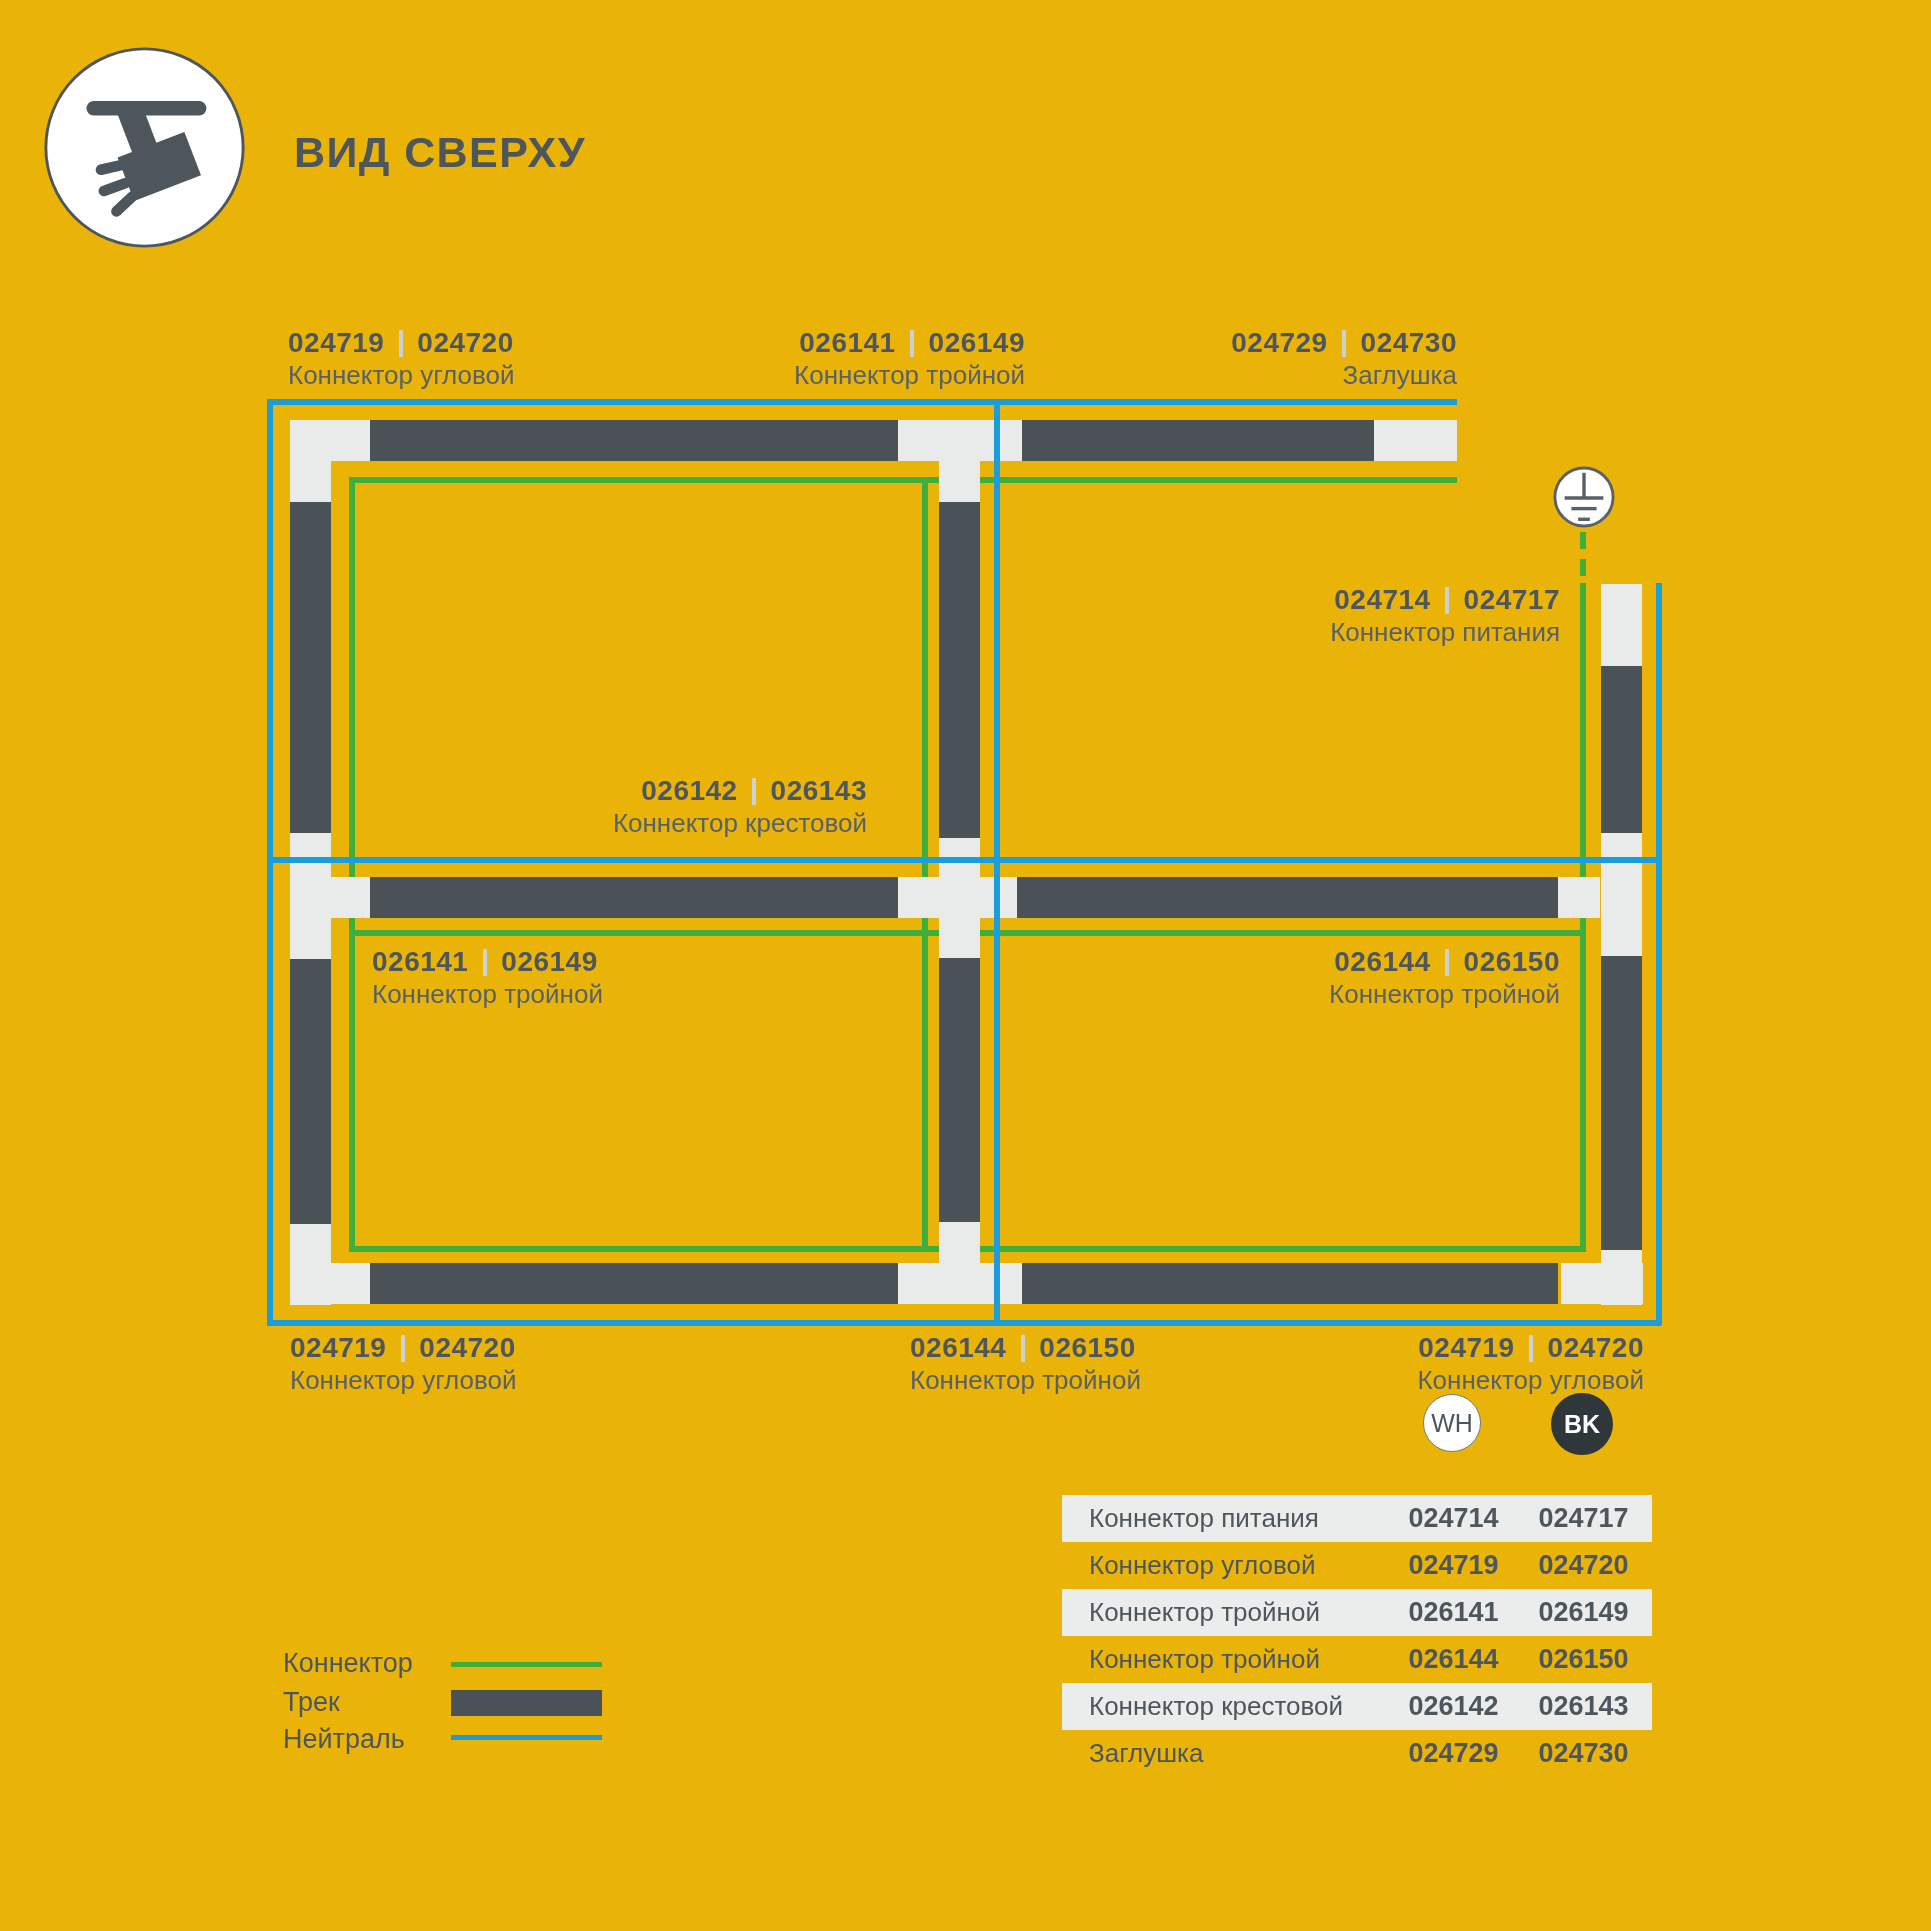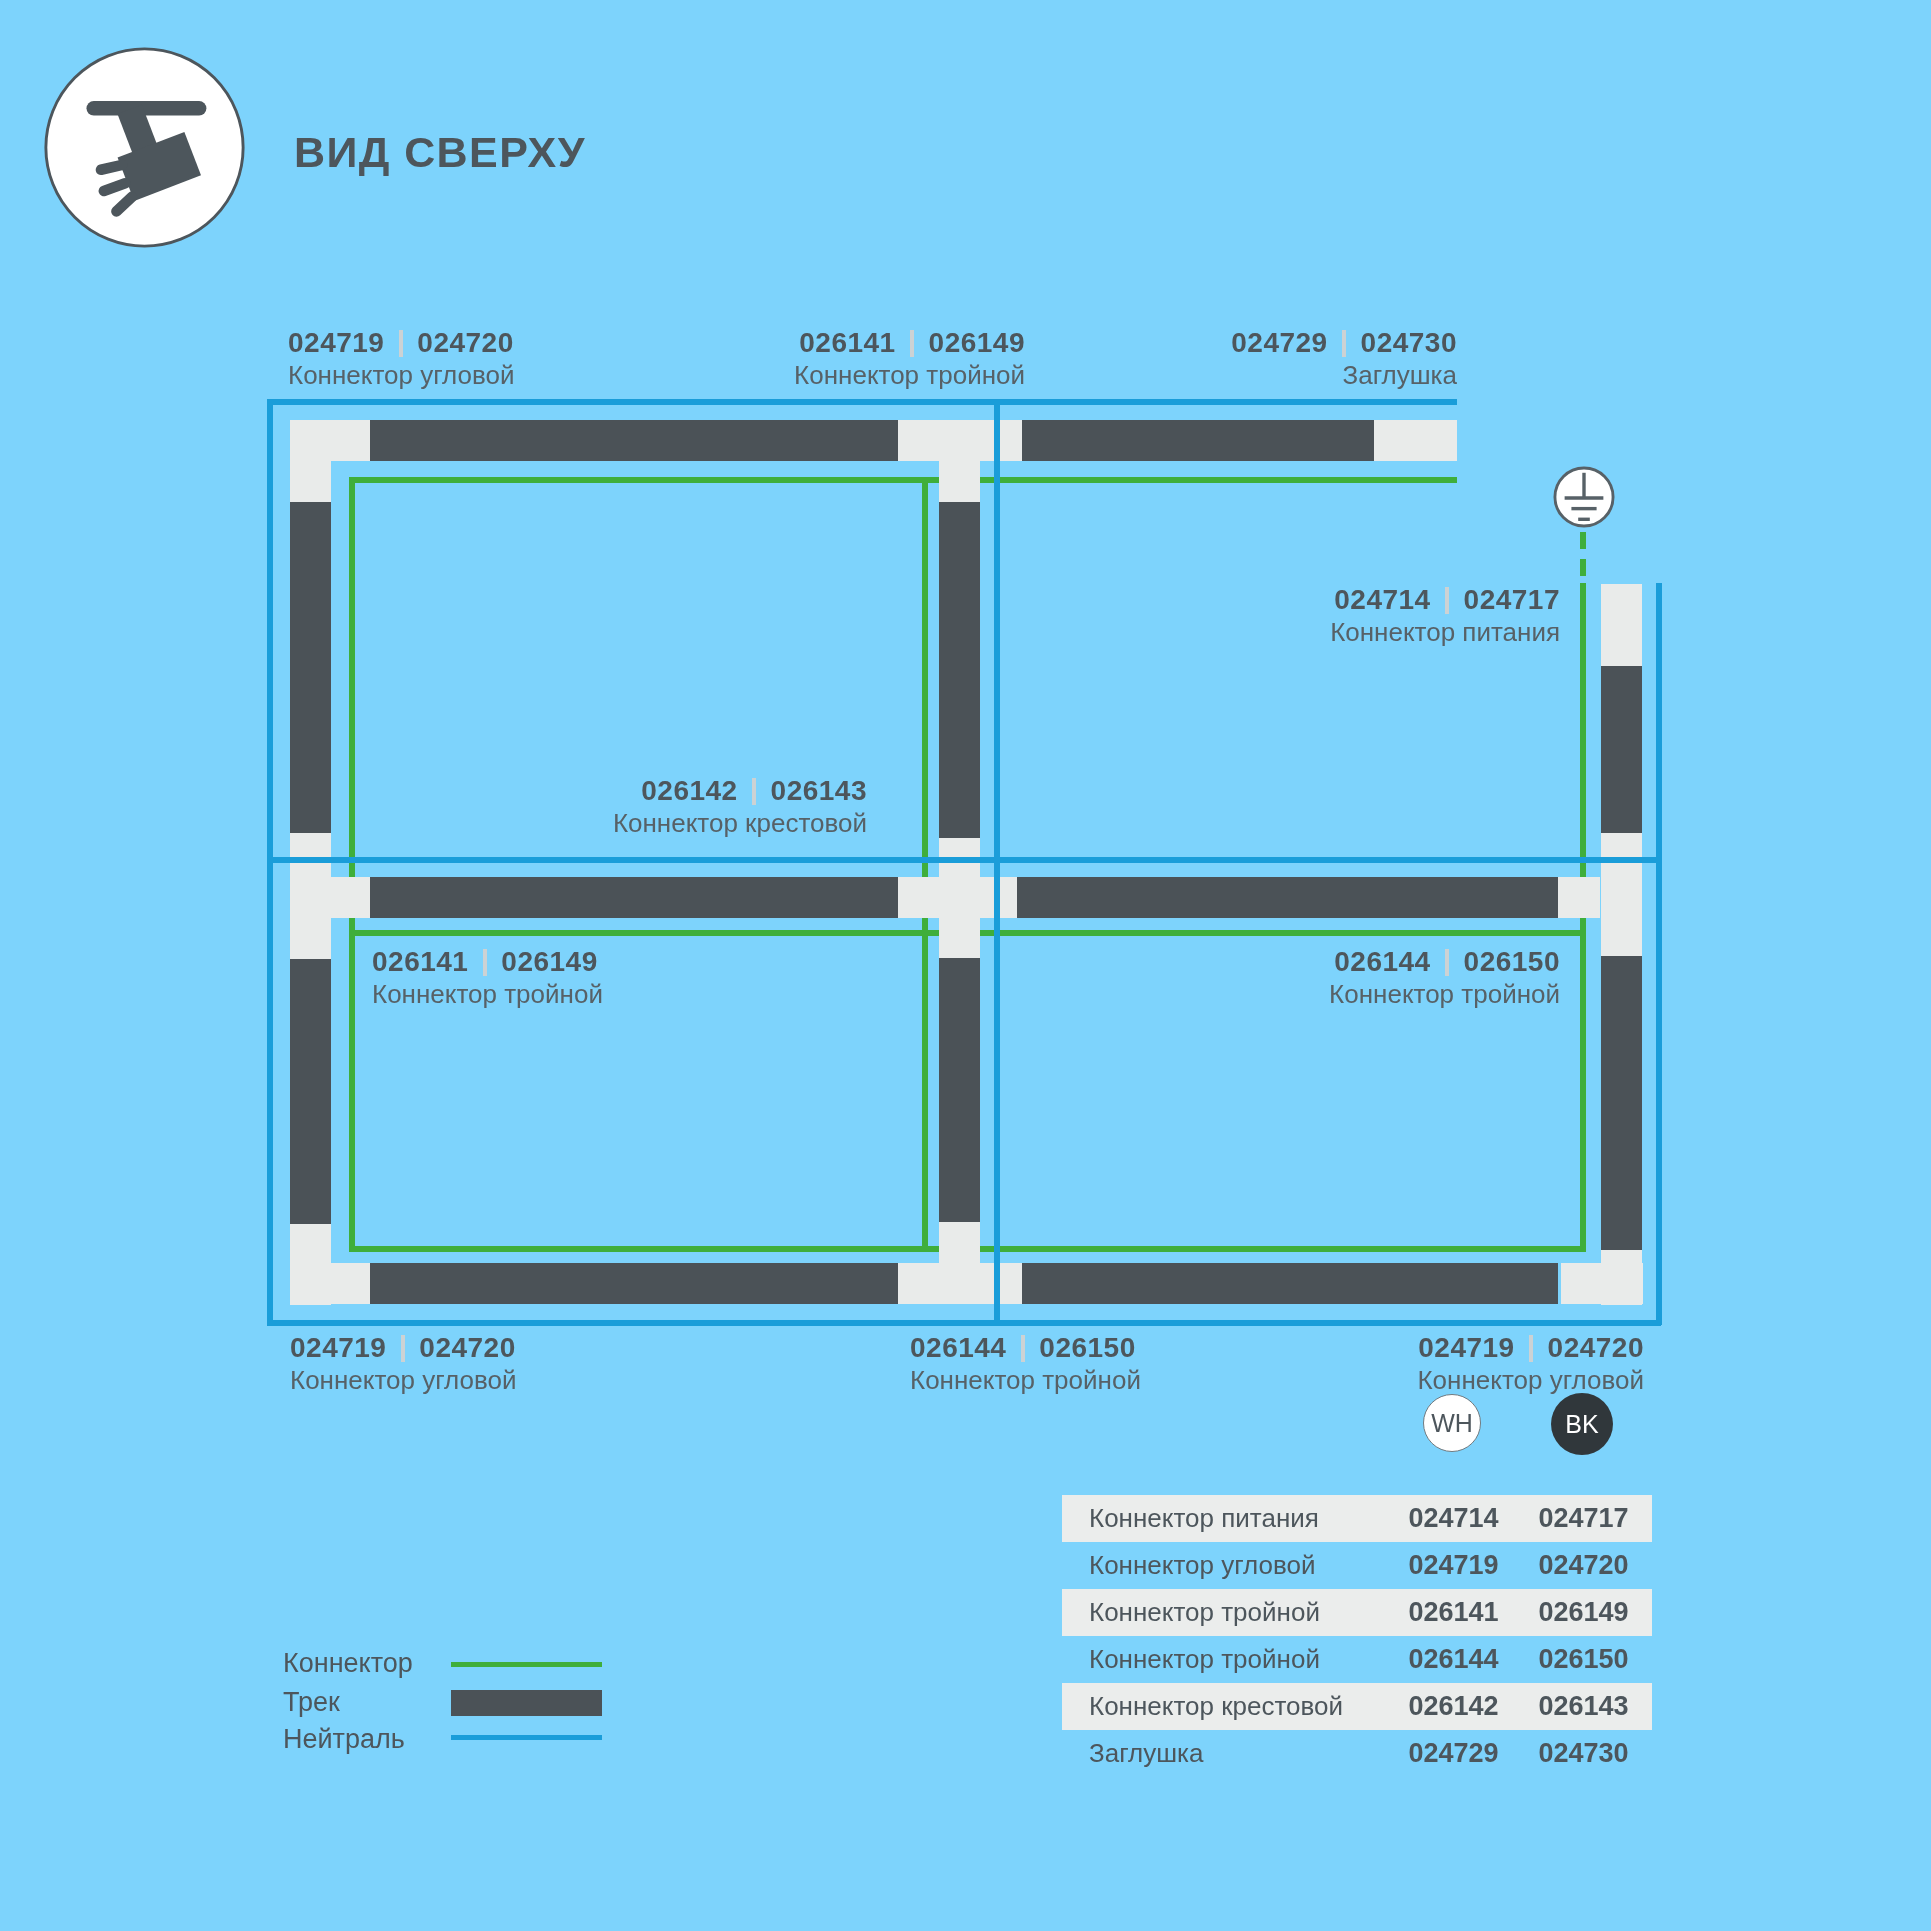--- a/index.html
+++ b/index.html
@@ -1,16 +1,16 @@
 <!DOCTYPE html>
 <html><head>
 <meta charset="utf-8">
 <style>
   html,body{margin:0;padding:0;background:#ffffff;}
-  .canvas{position:relative;width:1931px;height:1931px;background:#7dd3fc;overflow:hidden;
+  .canvas{position:relative;width:1931px;height:1931px;background:#eab308;overflow:hidden;
           font-family:"Liberation Sans","DejaVu Sans",sans-serif;}
   .abs{position:absolute;}
   
   .green{background:#3fae3b;}
   .blue{background:#1a9dd9;}
   .track{background:#4b5257;}
   .conn{background:#e9ebea;}
   
   .page-title{position:absolute;left:294px;top:128px;font-size:43px;font-weight:bold;
               color:#4d565c;letter-spacing:1.4px;}
@@ -28,21 +28,21 @@
   
   .ptable{position:absolute;left:1062px;top:1495px;width:590px;}
   .prow{position:relative;width:590px;height:47px;}
   .prow.stripe{background:#ebedec;}
   .prow .pname{position:absolute;left:27px;top:0;height:47px;line-height:47px;
                font-size:26px;color:#4d565c;white-space:nowrap;}
   .prow .pwh,.prow .pbk{position:absolute;top:0;width:145px;height:47px;line-height:47px;
                text-align:center;font-size:27px;font-weight:bold;color:#4d565c;}
   .prow .pwh{left:319px;}
   .prow .pbk{left:449px;}
-  .ccircle{position:absolute;border-radius:50%;text-align:center;}
+  .ccircle{position:absolute;border-radius:50%;text-align:center;font-weight:bold;}
   .ccircle.wh{left:361px;top:-101px;width:56px;height:56px;border:1.9px solid #707a80;
               background:#ffffff;color:#4d565c;font-size:25px;line-height:56px;font-weight:normal;}
   .ccircle.bk{left:489px;top:-102px;width:62px;height:62px;background:#30373b;color:#ffffff;
               font-size:25px;line-height:62px;}
 </style>
 </head>
 <body>
 
 <div class="canvas">
 

